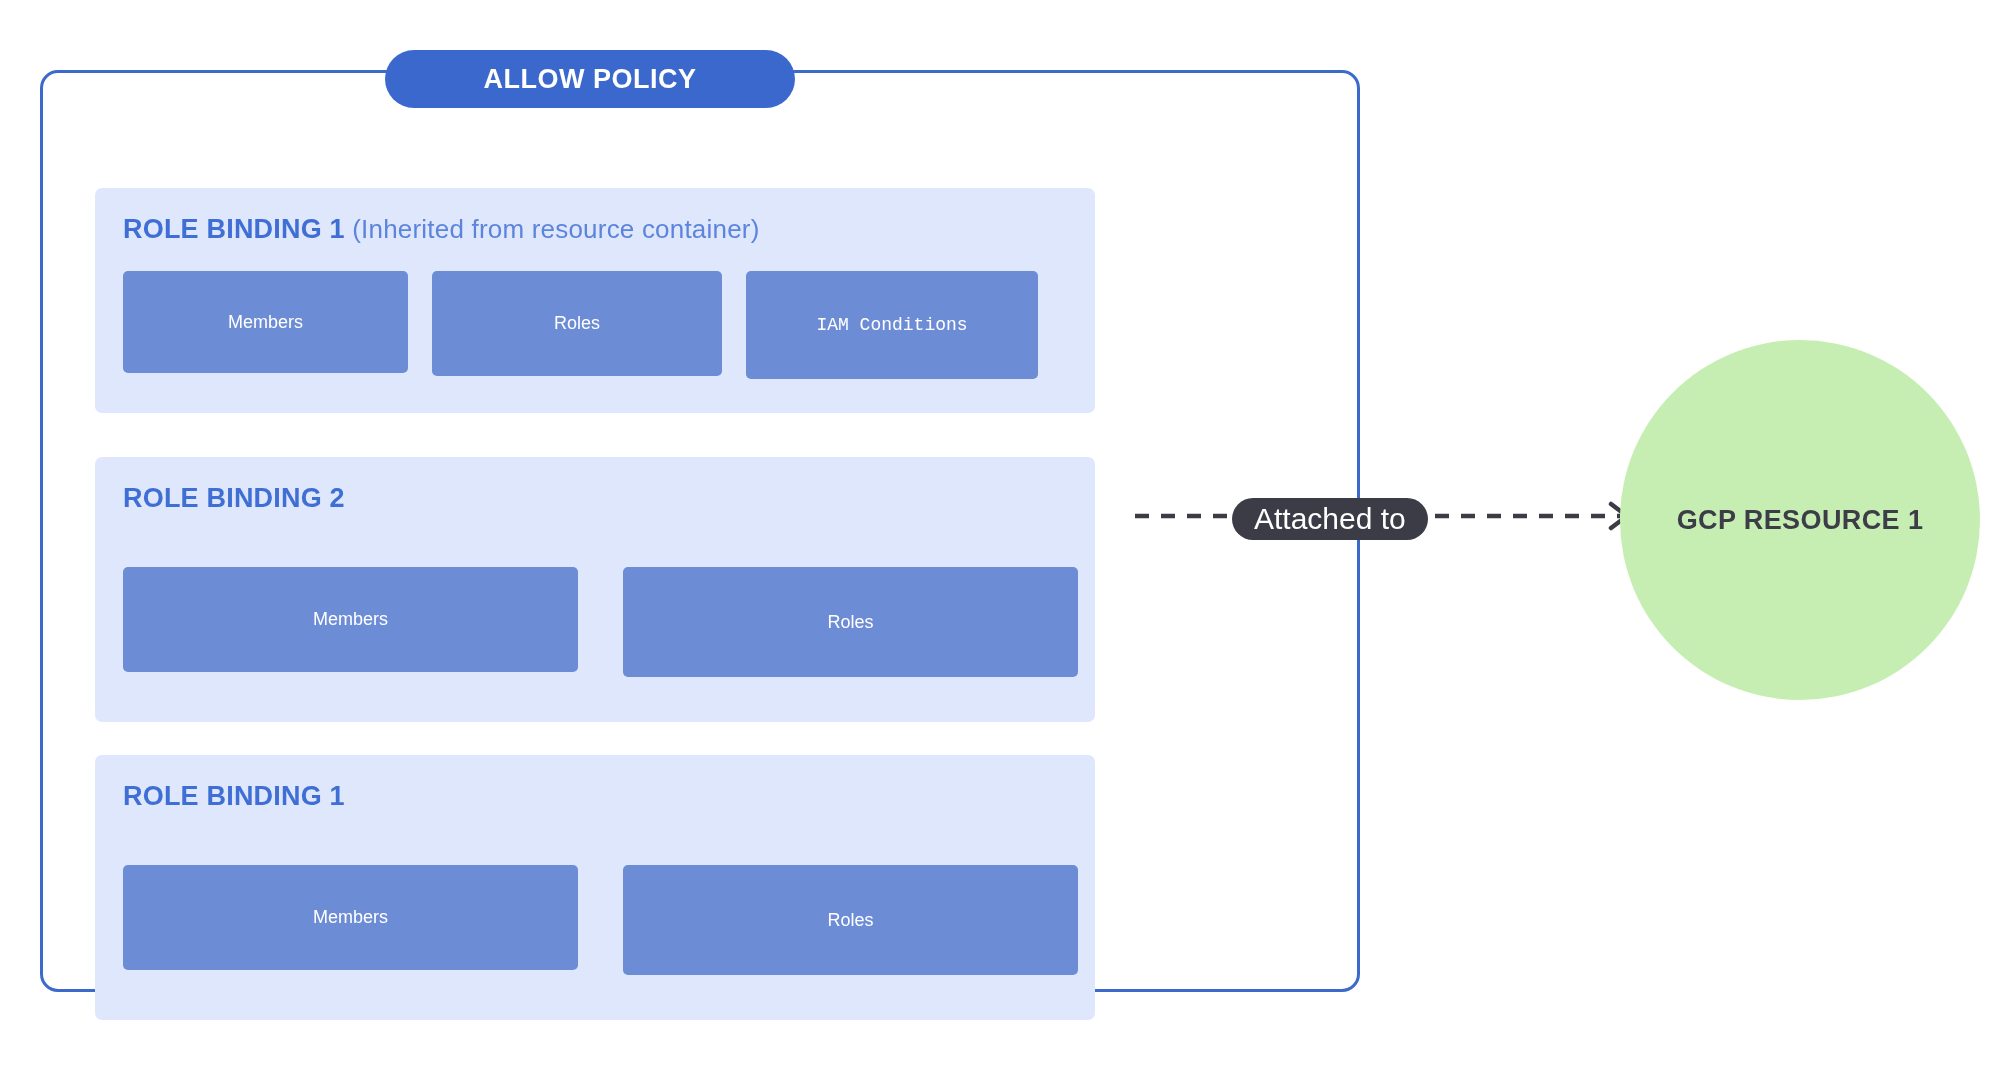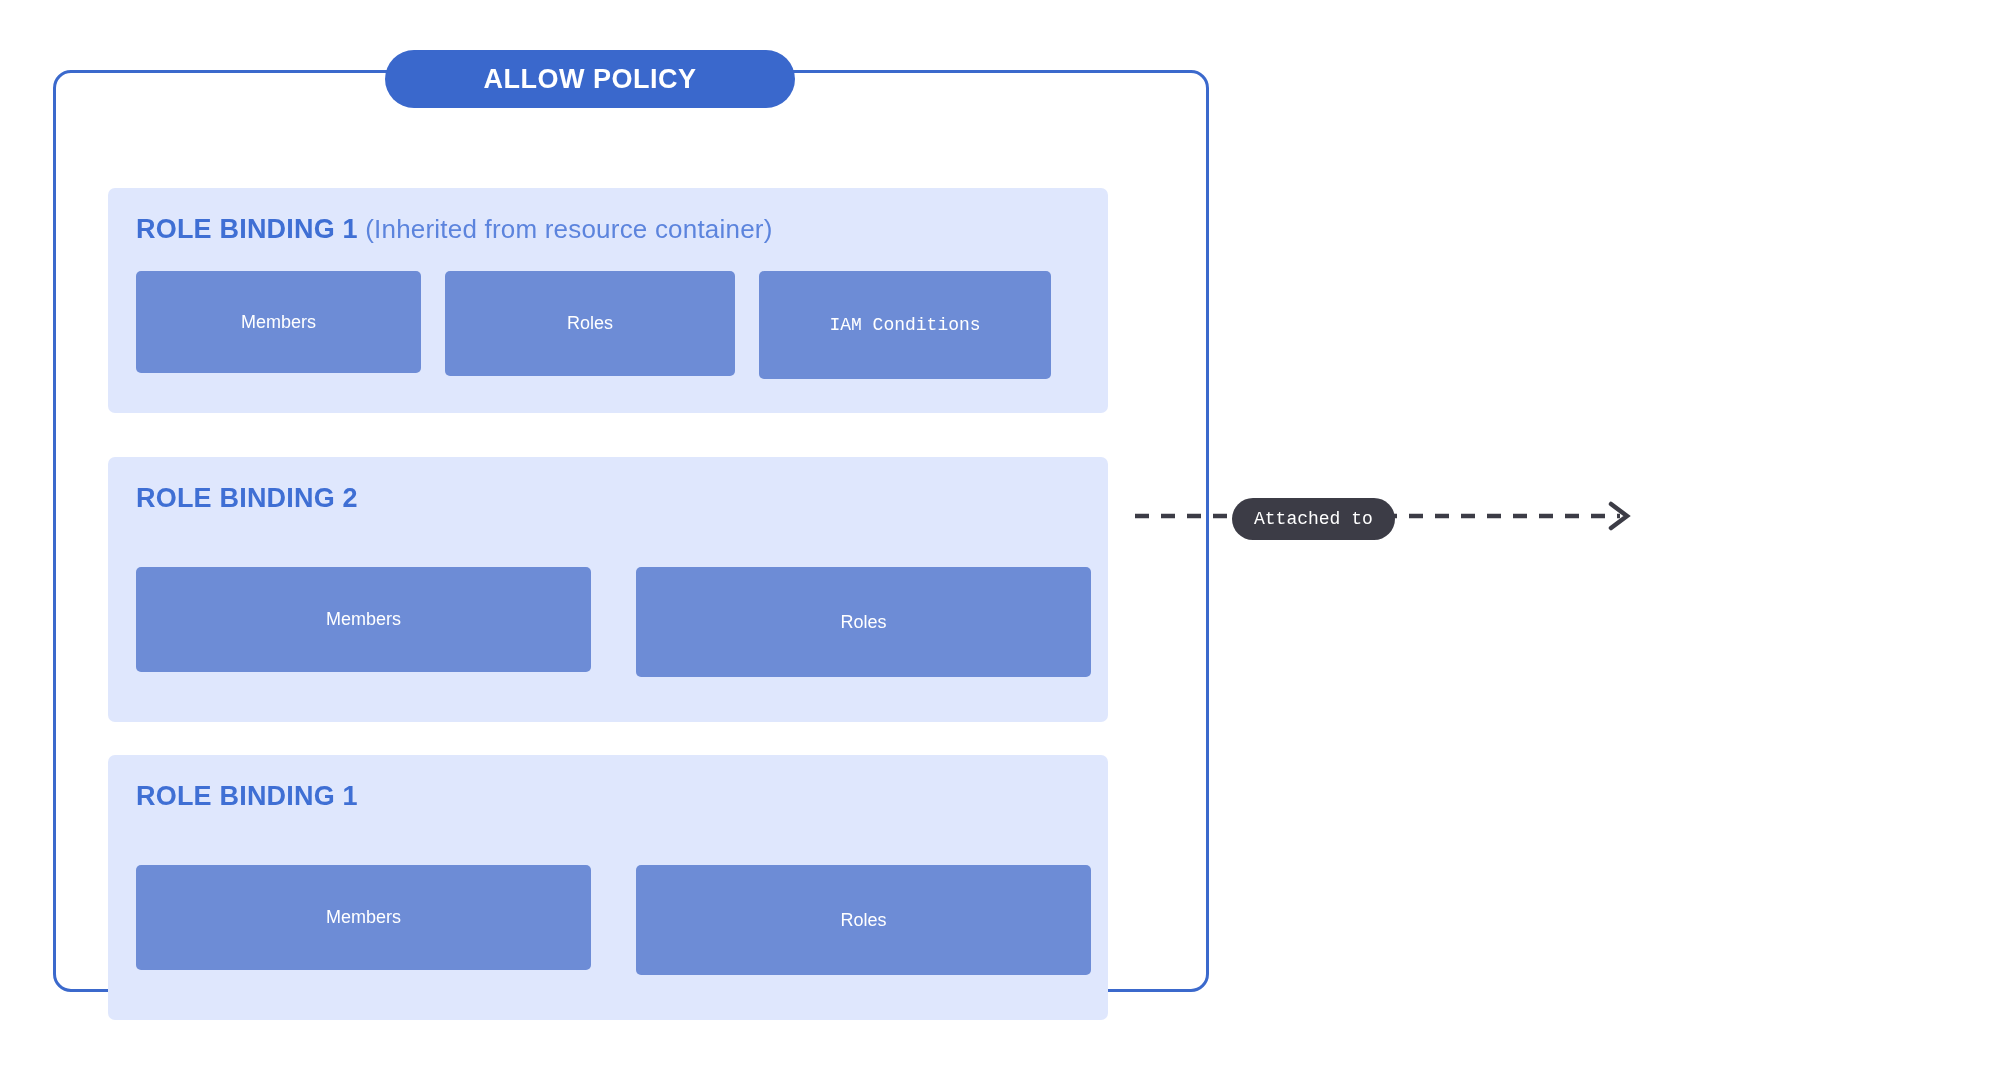--- a/index.html
+++ b/index.html
@@ -16,23 +16,23 @@
     width: 2016px;
     height: 1092px;
     background: #ffffff;
     border-radius: 26px;
     overflow: hidden;
   }
 
   
   #policy-box {
     position: absolute;
-    left: 53px;
+    left: 40px;
     top: 70px;
-    width: 1156px;
+    width: 1320px;
     height: 922px;
     box-sizing: border-box;
     border: 3.5px solid #3b69cc;
     border-radius: 18px;
     background: #ffffff;
     text-align: right;
   }
 
   #policy-badge {
     position: absolute;
@@ -129,22 +129,22 @@
     padding: 0 22px;
     background: #3c3c46;
     border-radius: 21px;
     display: flex;
     align-items: center;
     justify-content: center;
     z-index: 3;
   }
   #attached-pill .pill-label {
     color: #ffffff;
-    font-size: 18px;
-    font-family: Liberation Mono, monospace;
+    font-size: 30px;
+    font-family: Liberation Sans, sans-serif;
     white-space: nowrap;
   }
 
   
   #resource-node {
     position: absolute;
     left: 1620px;
     top: 340px;
     width: 360px;
     height: 360px;
@@ -209,14 +209,17 @@
   <svg id="connector" viewBox="0 0 505 32" preserveAspectRatio="none" aria-hidden="true">
     <line x1="2" y1="16" x2="110" y2="16" stroke="#3c3c46" stroke-width="4.5" stroke-dasharray="14 12" stroke-linecap="butt"></line>
     <line x1="250" y1="16" x2="487" y2="16" stroke="#3c3c46" stroke-width="4.5" stroke-dasharray="14 12" stroke-linecap="butt"></line>
     <polyline points="478,4 494,16 478,28" fill="none" stroke="#3c3c46" stroke-width="4.5" stroke-linecap="round" stroke-linejoin="miter"></polyline>
   </svg>
 
   <div id="attached-pill">
     <span class="pill-label">Attached to</span>
   </div>
 
+  <div id="resource-node">
+    <span class="node-label">GCP RESOURCE 1</span>
+  </div>
 
 </div>
 
 </body></html>

